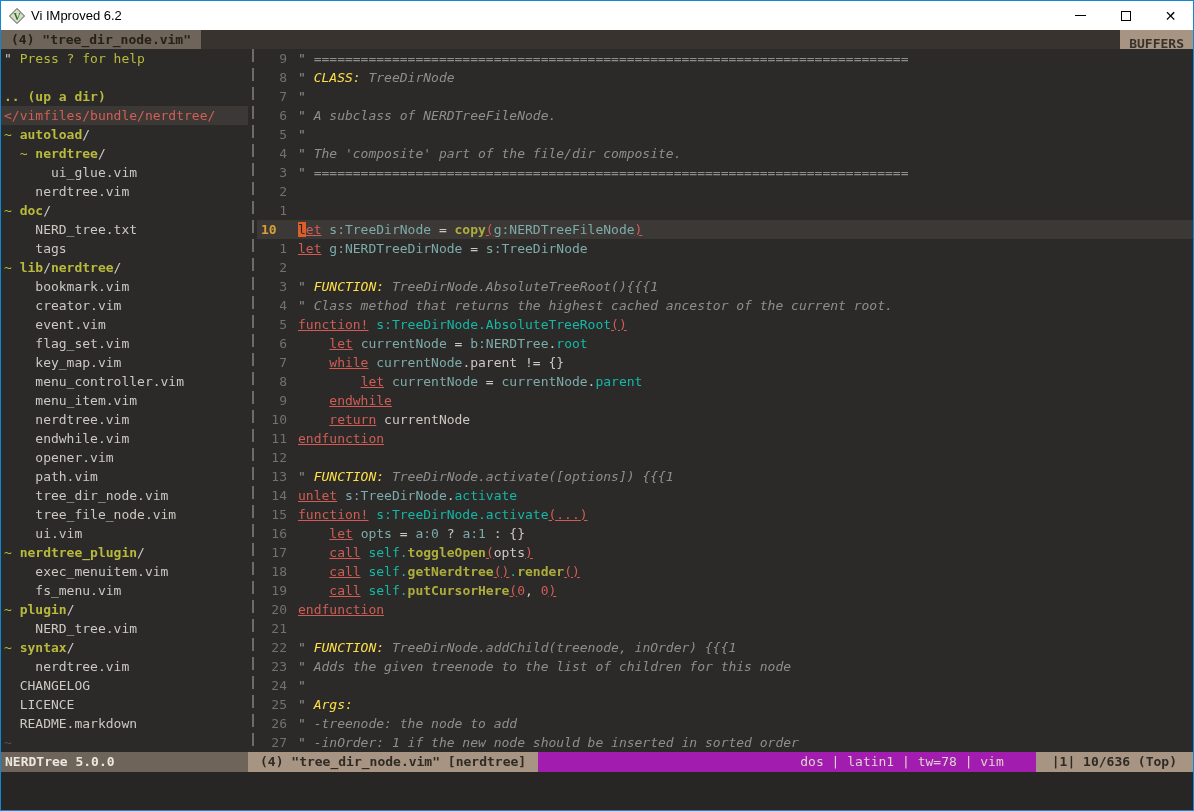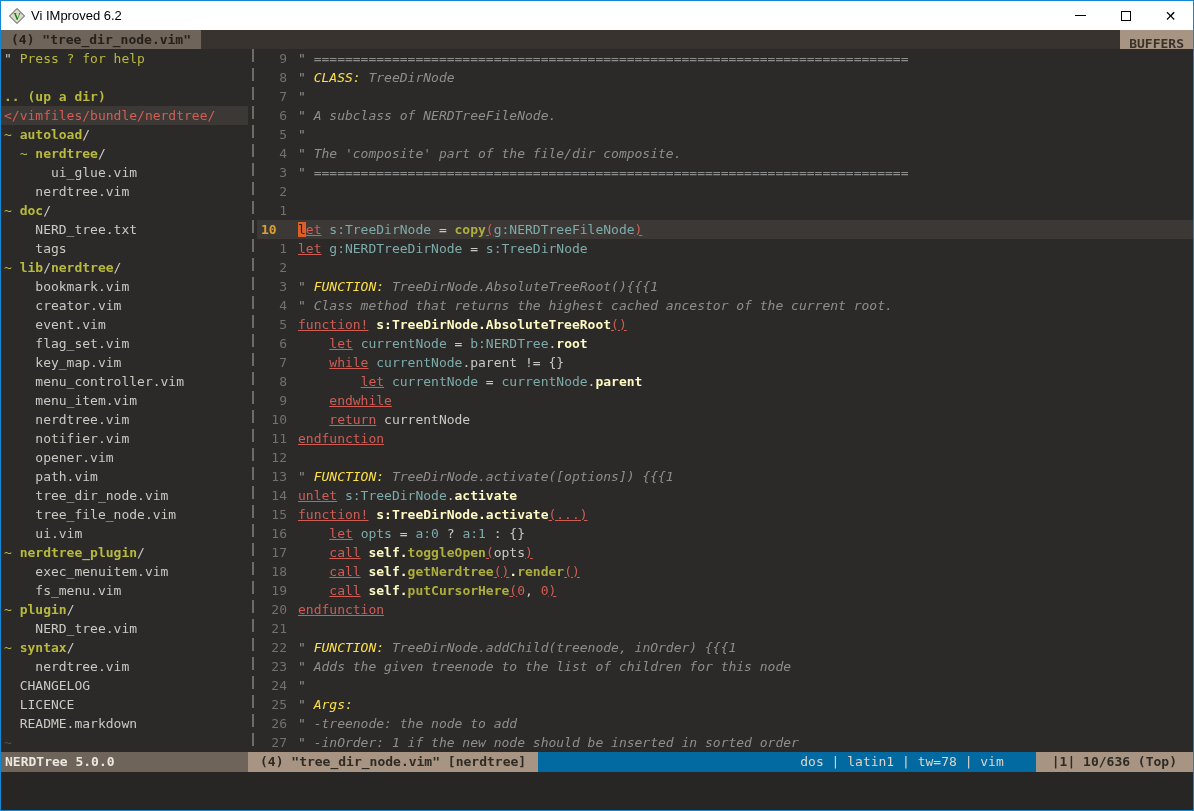--- a/index.html
+++ b/index.html
@@ -41,29 +41,29 @@
   .num.curn { text-align:left; padding-left:4px; color:#d8a137; font-weight:bold; }
   .code { padding-left:11px; }
   .curline { background:#3c3836; }
   
   .tk-c  { color:#8e8e8e; font-style:italic; }
   .tk-cb { color:#fde047; font-style:italic; font-weight:normal; }
   .tk-k  { color:#cf5d55;text-decoration:underline; }
   .tk-i  { color:#7dabaa; }
   .tk-f  { color:#aeae3c; font-weight:bold; }
   .tk-w  { color:#ccc8c2; }
-  .tk-wb { color:#fef9c3; font-weight:bold;margin-top:32px; }
+  .tk-wb { color:#14b8a6; font-weight:normal;margin-top:32px; }
   .tk-n  { color:#cf5d55; }
   .tk-cur{ background:#dd5f28; color:#262524; }
   .tk-y  { color:#b9ba3c; }
   .tk-yb { color:#b9ba3c; font-weight:bold; }
   .tk-root { color:#d25f55; }
   .tk-dim { color:#55534e; }
   
-  .statusline { height:20px; flex:0 0 auto; display:flex; font-size:13px; line-height:20px; background:#0369a1; }
+  .statusline { height:20px; flex:0 0 auto; display:flex; font-size:13px; line-height:20px; background:#a21caf; }
   .seg { white-space:pre; }
   .seg-nerd { width:247px; flex:0 0 auto; background:#6e6459; color:#ebe7e1; font-weight:bold; padding-left:4px; }
   .seg-file { flex:0 0 auto; background:#a79482; color:#2e2a24; font-weight:bold; padding:0 12px; }
   .seg-mid  { flex:1 1 auto; color:#ddd6cc; text-align:right; padding-right:32px; }
   .seg-pos  { flex:0 0 auto; background:#a79482; color:#2e2a24; font-weight:bold; padding:0 16px; }
   
   .cmdline { height:38px; flex:0 0 auto; background:#272625; }
 </style>
 </head>
 <body>
@@ -110,21 +110,21 @@
         <div class="trow"><span class="tk-w">    tags</span></div>
         <div class="trow"><span class="tk-y">~ </span><span class="tk-yb">lib</span><span class="tk-w">/</span><span class="tk-yb">nerdtree</span><span class="tk-w">/</span></div>
         <div class="trow"><span class="tk-w">    bookmark.vim</span></div>
         <div class="trow"><span class="tk-w">    creator.vim</span></div>
         <div class="trow"><span class="tk-w">    event.vim</span></div>
         <div class="trow"><span class="tk-w">    flag_set.vim</span></div>
         <div class="trow"><span class="tk-w">    key_map.vim</span></div>
         <div class="trow"><span class="tk-w">    menu_controller.vim</span></div>
         <div class="trow"><span class="tk-w">    menu_item.vim</span></div>
         <div class="trow"><span class="tk-w">    nerdtree.vim</span></div>
-        <div class="trow"><span class="tk-w">    notifier.vim</span></div>
+        <div class="trow"><span class="tk-w">    endwhile.vim</span></div>
         <div class="trow"><span class="tk-w">    opener.vim</span></div>
         <div class="trow"><span class="tk-w">    path.vim</span></div>
         <div class="trow"><span class="tk-w">    tree_dir_node.vim</span></div>
         <div class="trow"><span class="tk-w">    tree_file_node.vim</span></div>
         <div class="trow"><span class="tk-w">    ui.vim</span></div>
         <div class="trow"><span class="tk-y">~ </span><span class="tk-yb">nerdtree_plugin</span><span class="tk-w">/</span></div>
         <div class="trow"><span class="tk-w">    exec_menuitem.vim</span></div>
         <div class="trow"><span class="tk-w">    fs_menu.vim</span></div>
         <div class="trow"><span class="tk-y">~ </span><span class="tk-yb">plugin</span><span class="tk-w">/</span></div>
         <div class="trow"><span class="tk-w">    NERD_tree.vim</span></div>

